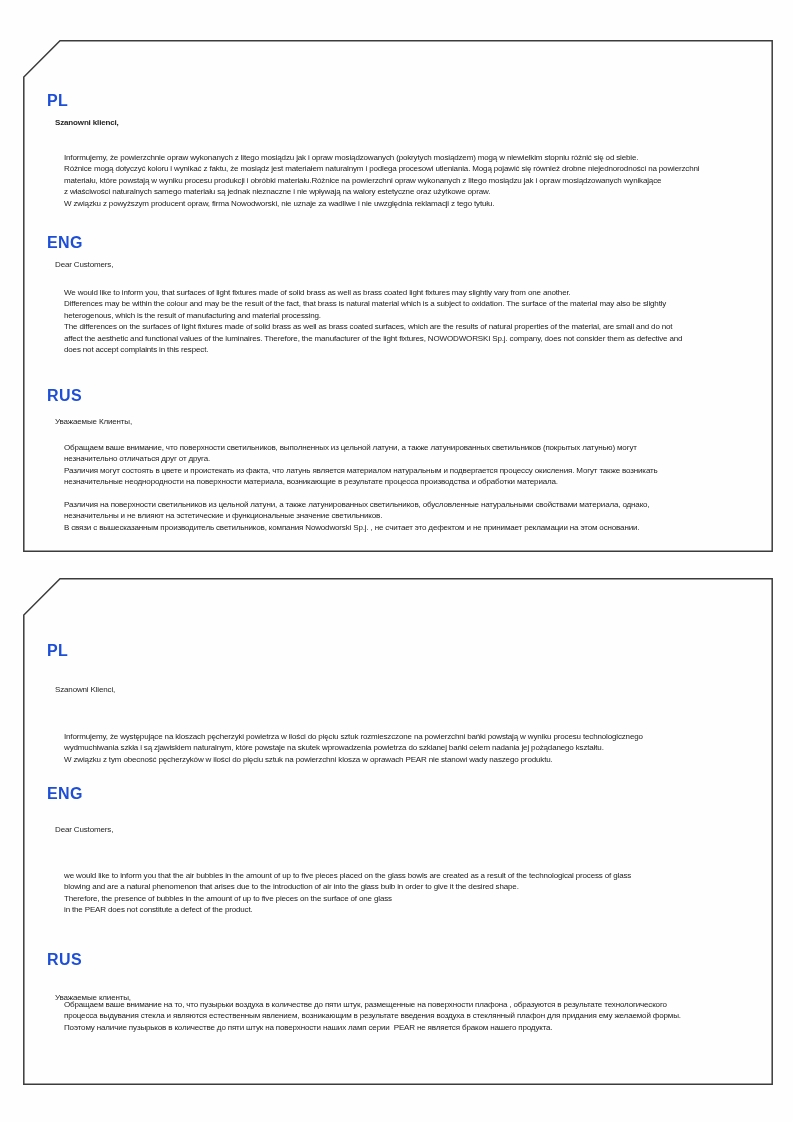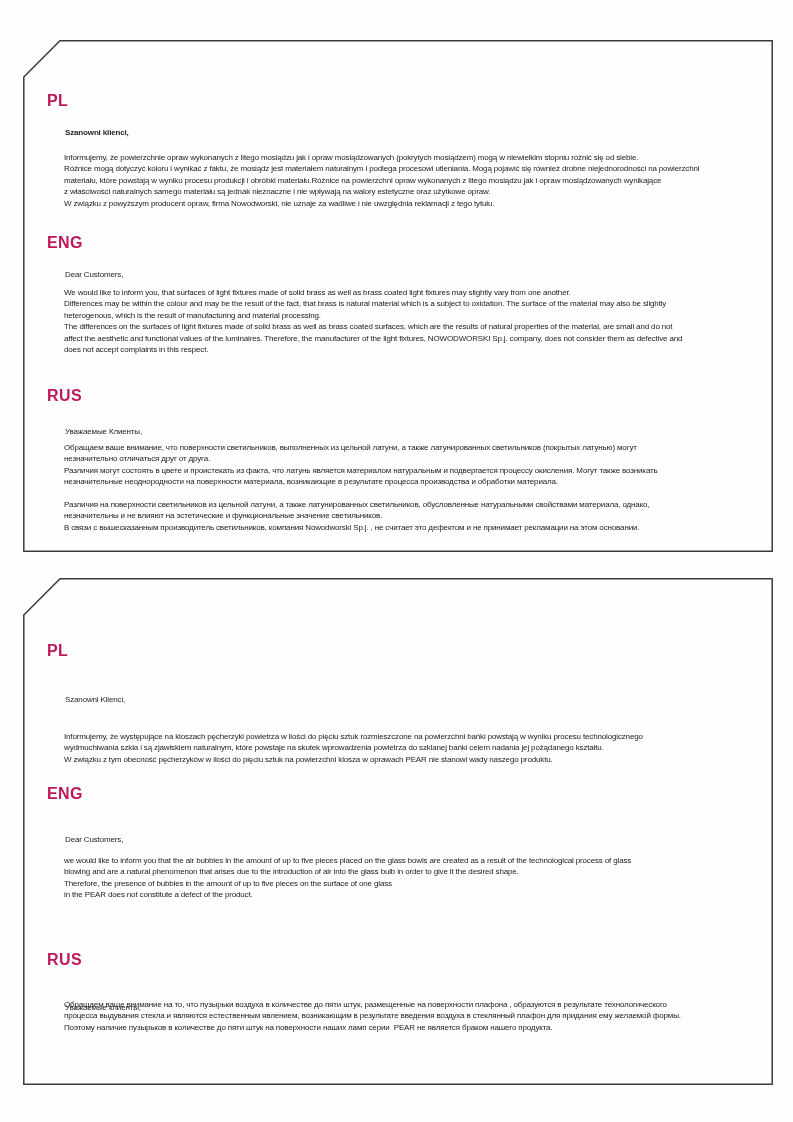--- a/index.html
+++ b/index.html
@@ -12,24 +12,24 @@
     color: #1c1c1c;
     overflow: hidden;
   }
   .panel { position: absolute; left: 23px; width: 750px; }
   .panel-1 { top: 40px;  height: 512px; }
   .panel-2 { top: 578px; height: 507px; }
   .panel-outline { position: absolute; left: 0; top: 0; display: block; }
   .lang {
     position: absolute; left: 24px; margin: 0;
     font-size: 16px; font-weight: bold; letter-spacing: .4px;
-    line-height: 16px; color: #be185d;
+    line-height: 16px; color: #1d4ed8;
   }
   .sal {
-    position: absolute; left: 24px; margin: 18px;
+    position: absolute; left: 24px; margin: 8px;
     font-size: 8px; letter-spacing: -0.15px; line-height: 10px;
     color: #1f1f1f;
   }
   .sal-bold { font-weight: bold; }
   .body-text {
     position: absolute; left: 24px; right: 6px; margin: 17px;
     font-size: 8px; letter-spacing: -0.15px; line-height: 11.4px;
     white-space: pre; color: #222222;
   }
 </style>
@@ -78,21 +78,21 @@
     </svg>
 
     <h2 class="lang" style="top:65px">PL</h2>
     <p class="sal" style="top:99px">Szanowni Klienci,</p>
     <div class="body-text" style="top:136px">Informujemy, że występujące na kloszach pęcherzyki powietrza w ilości do pięciu sztuk rozmieszczone na powierzchni bańki powstają w wyniku procesu technologicznego
 wydmuchiwania szkła i są zjawiskiem naturalnym, które powstaje na skutek wprowadzenia powietrza do szklanej bańki celem nadania jej pożądanego kształtu.
 W związku z tym obecność pęcherzyków w ilości do pięciu sztuk na powierzchni klosza w oprawach PEAR nie stanowi wady naszego produktu.</div>
 
     <h2 class="lang" style="top:208px">ENG</h2>
     <p class="sal" style="top:239px">Dear Customers,</p>
-    <div class="body-text" style="top:260px">we would like to inform you that the air bubbles in the amount of up to five pieces placed on the glass bowls are created as a result of the technological process of glass
+    <div class="body-text" style="top:275px">we would like to inform you that the air bubbles in the amount of up to five pieces placed on the glass bowls are created as a result of the technological process of glass
 blowing and are a natural phenomenon that arises due to the introduction of air into the glass bulb in order to give it the desired shape.
 Therefore, the presence of bubbles in the amount of up to five pieces on the surface of one glass
 in the PEAR does not constitute a defect of the product.</div>
 
     <h2 class="lang" style="top:374px">RUS</h2>
     <p class="sal" style="top:407px">Уважаемые клиенты,</p>
     <div class="body-text" style="top:404px">Обращаем ваше внимание на то, что пузырьки воздуха в количестве до пяти штук, размещенные на поверхности плафона , образуются в результате технологического
 процесса выдувания стекла и являются естественным явлением, возникающим в результате введения воздуха в стеклянный плафон для придания ему желаемой формы.
 Поэтому наличие пузырьков в количестве до пяти штук на поверхности наших ламп серии  PEAR не является браком нашего продукта.</div>
   </section>

